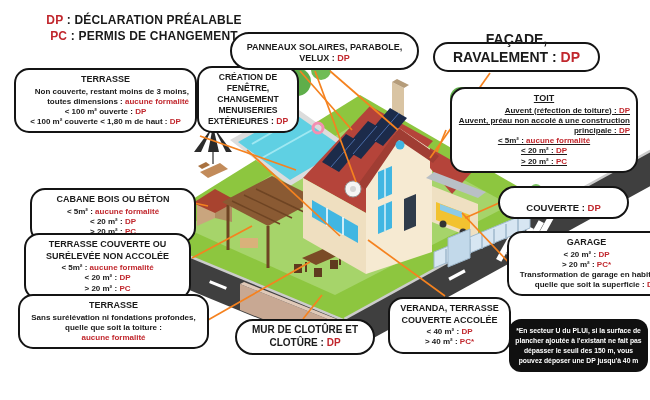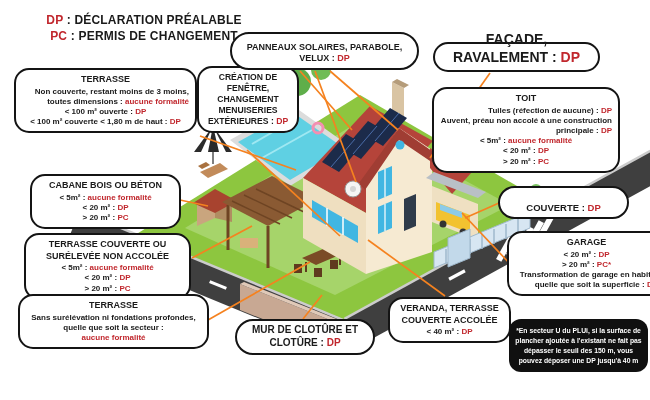--- a/index.html
+++ b/index.html
@@ -204,75 +204,76 @@
     <div><span class="red">PC</span><span> : PERMIS DE CHANGEMENT</span></div>
   </div>
 
   <div class="box" style="left:14px; top:68px; width:183px;">
     <div class="title">TERRASSE</div>
     <div class="ln left"><span>Non couverte, restant moins de 3 moins, toutes dimensions : </span><span class="red">aucune formalité</span></div>
     <div class="ln"><span>&lt; 100 m² ouverte : </span><span class="red">DP</span></div>
     <div class="ln"><span>&lt; 100 m² couverte &lt; 1,80 m de haut : </span><span class="red">DP</span></div>
   </div>
 
-  <div class="box" style="left:30px; top:174px; width:151px;">
+  <div class="box" style="left:30px; top:188px; width:166px;">
     <div class="title">CABANE BOIS OU BÉTON</div>
     <div class="ln"><span>&lt; 5m² : </span><span class="red">aucune formalité</span></div>
     <div class="ln"><span>&lt; 20 m² : </span><span class="red">DP</span></div>
     <div class="ln"><span>&gt; 20 m² : </span><span class="red">PC</span></div>
   </div>
 
   <div class="box" style="left:24px; top:233px; width:167px;">
     <div class="title">TERRASSE COUVERTE OU SURÉLEVÉE NON ACCOLÉE</div>
     <div class="ln"><span>&lt; 5m² : </span><span class="red">aucune formalité</span></div>
     <div class="ln"><span>&lt; 20 m² : </span><span class="red">DP</span></div>
     <div class="ln"><span>&gt; 20 m² : </span><span class="red">PC</span></div>
   </div>
 
   <div class="box" style="left:18px; top:294px; width:191px;">
     <div class="title">TERRASSE</div>
-    <div class="ln"><span>Sans surélévation ni fondations profondes, quelle que soit la secteur :</span></div>
+    <div class="ln"><span>Sans surélévation ni fondations profondes, quelle que soit la toiture :</span></div>
     <div class="ln"><span class="red">aucune formalité</span></div>
   </div>
 
   <div class="box" style="left:197px; top:66px; width:102px; font-size:8.6px;">
     <div class="ln"><span>CRÉATION DE FENÊTRE, CHANGEMENT MENUISERIES EXTÉRIEURES : </span><span class="red">DP</span></div>
   </div>
 
   <div class="box pill" style="left:230px; top:32px; width:189px; height:38px; font-size:9px;">
     <div class="ln"><span>PANNEAUX SOLAIRES, PARABOLE, VELUX : </span><span class="red">DP</span></div>
   </div>
 
   <div class="box pill" style="left:433px; top:42px; width:167px; height:30px; font-size:14px;">
     <div class="ln"><span>FAÇADE, RAVALEMENT : </span><span class="red">DP</span></div>
   </div>
 
-  <div class="box" style="left:432px; top:87px; width:188px;">
+  <div class="box" style="left:450px; top:87px; width:188px;text-decoration:underline;">
     <div class="title">TOIT</div>
-    <div class="ln left"><span>Tuiles (réfection de aucune) : </span><span class="red">DP</span></div>
+    <div class="ln left"><span>Auvent (réfection de toiture) : </span><span class="red">DP</span></div>
     <div class="ln left"><span>Auvent, préau non accolé à une construction principale : </span><span class="red">DP</span></div>
     <div class="ln"><span>&lt; 5m² : </span><span class="red">aucune formalité</span></div>
     <div class="ln"><span>&lt; 20 m² : </span><span class="red">DP</span></div>
     <div class="ln"><span>&gt; 20 m² : </span><span class="red">PC</span></div>
   </div>
 
   <div class="box pill" style="left:498px; top:186px; width:131px; height:33px; font-size:9.5px;">
     <div class="ln"><span>COUVERTE : </span><span class="red">DP</span></div>
   </div>
 
   <div class="box" style="left:507px; top:231px; width:159px;">
     <div class="title">GARAGE</div>
     <div class="ln"><span>&lt; 20 m² : </span><span class="red">DP</span></div>
     <div class="ln"><span>&gt; 20 m² : </span><span class="red">PC*</span></div>
     <div class="ln left"><span>Transformation de garage en habitat quelle que soit la superficie : </span><span class="red">DP</span></div>
   </div>
 
   <div class="box" style="left:388px; top:297px; width:123px;">
     <div class="title">VERANDA, TERRASSE COUVERTE ACCOLÉE</div>
     <div class="ln"><span>&lt; 40 m² : </span><span class="red">DP</span></div>
+    <div class="ln"><span>&gt; 40 m² : </span><span class="red">PC*</span></div>
   </div>
 
   <div class="box pill" style="left:235px; top:319px; width:140px; height:36px; font-size:10px;">
     <div class="ln"><span>MUR DE CLOTÛRE ET CLOTÛRE : </span><span class="red">DP</span></div>
   </div>
 
   <div class="note" style="left:509px; top:319px; width:139px;">
     <span>*En secteur U du PLUi, si la surface de plancher ajoutée à l'existant ne fait pas dépasser le seuil des 150 m, vous pouvez déposer une DP jusqu'à 40 m</span>
   </div>
 

